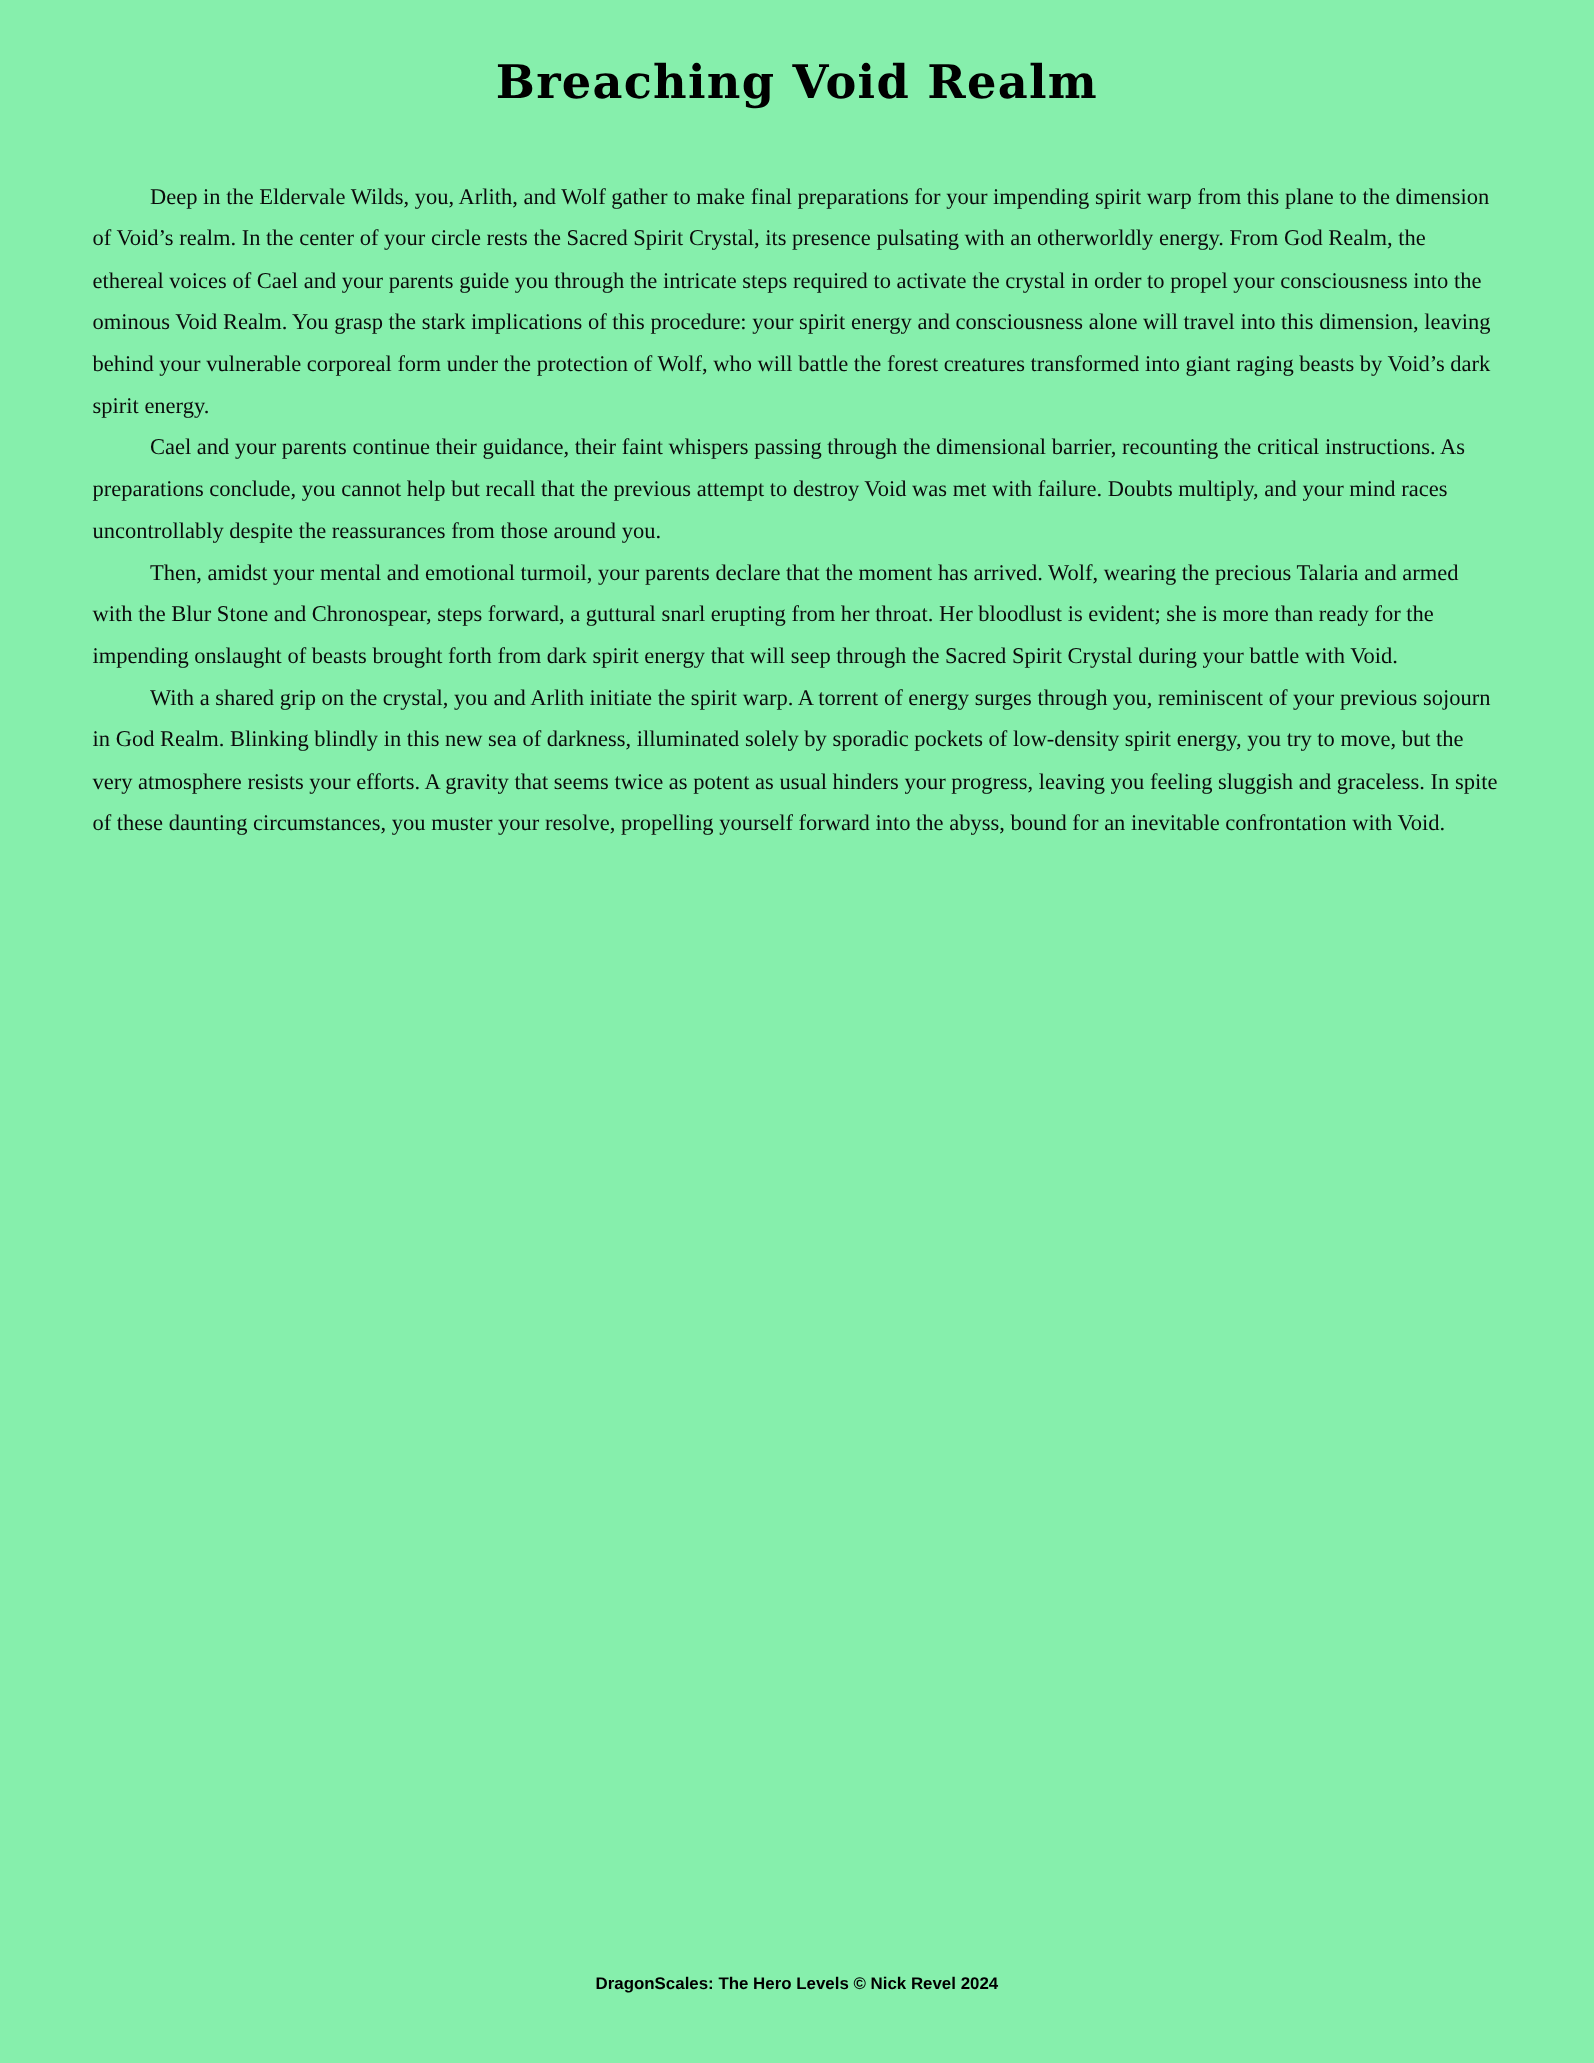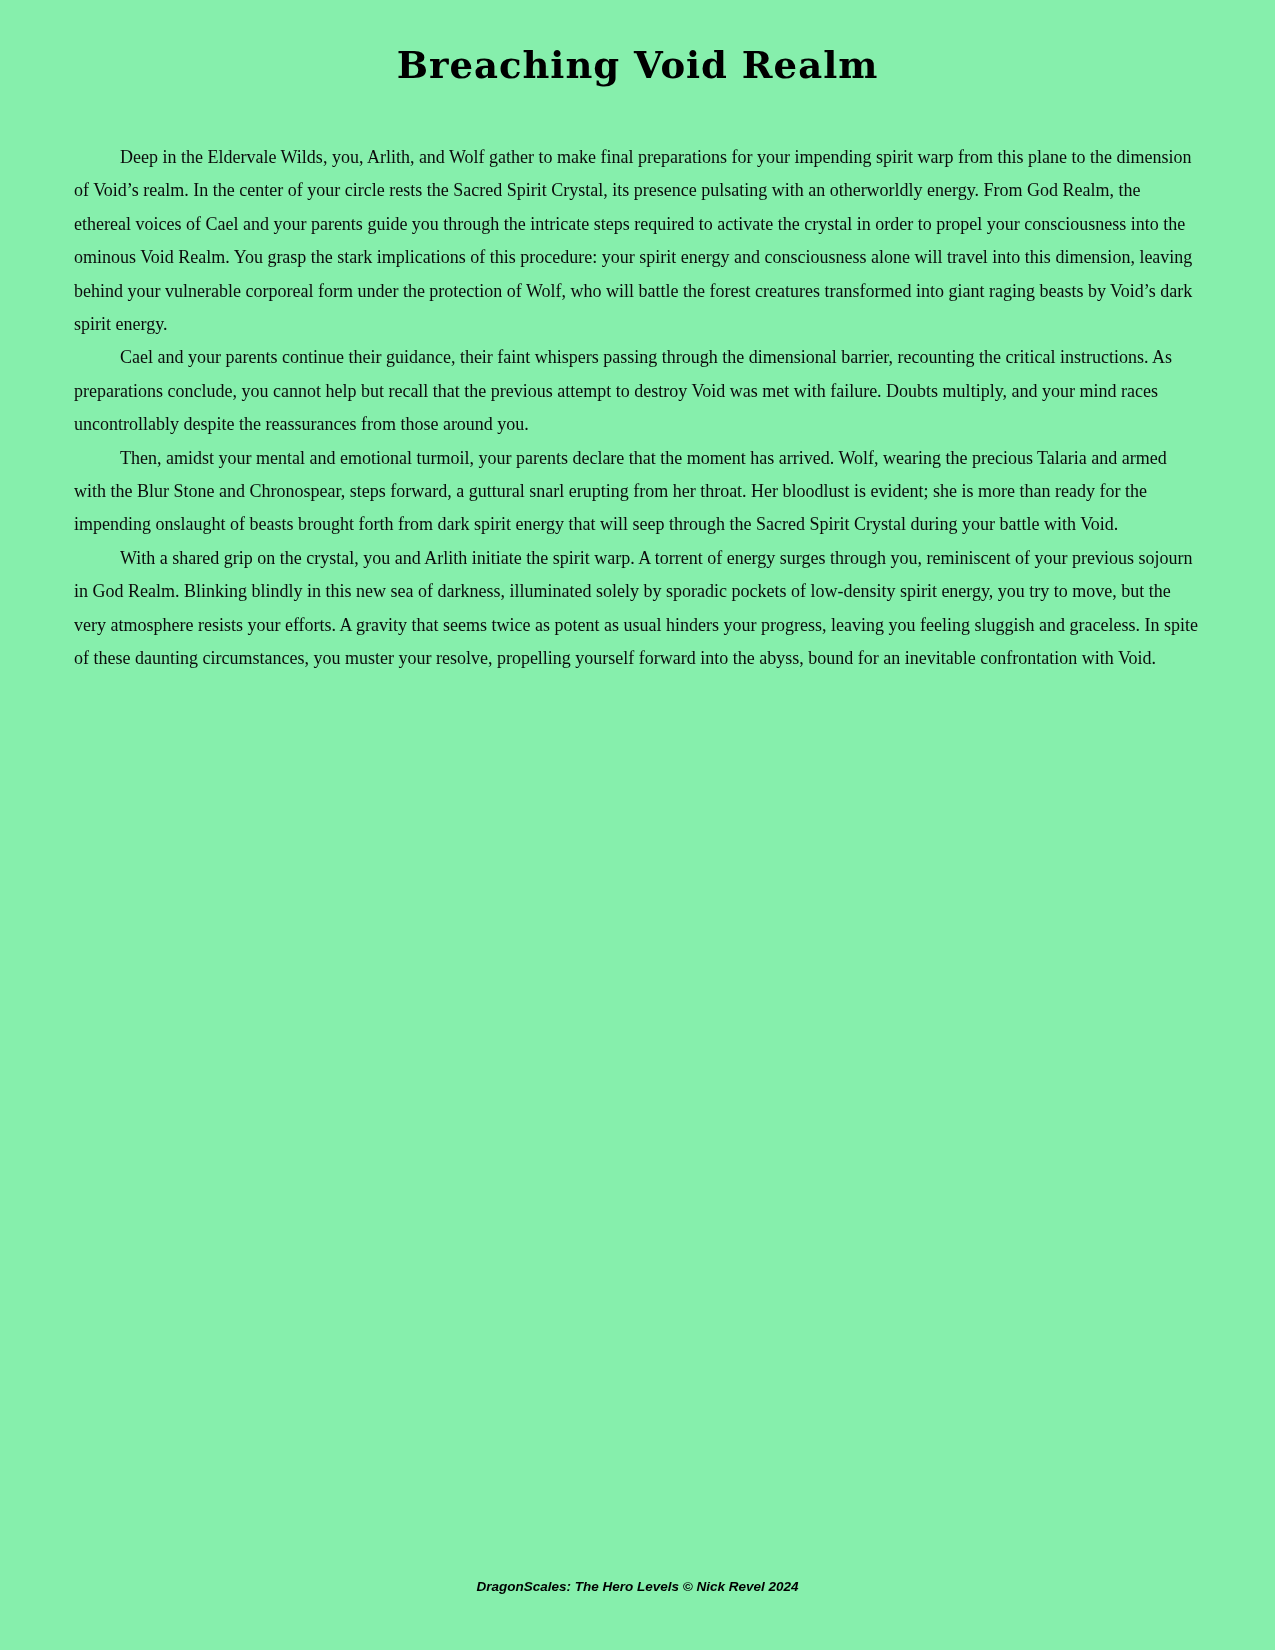--- a/index.html
+++ b/index.html
@@ -39,21 +39,20 @@
   .footer-credit {
     position: absolute;
     left: 0;
     right: 0;
     bottom: 56px;
     text-align: center;
     font-family: "Liberation Sans", sans-serif;
     font-weight: 700;
     font-size: 13.5px;
     color: #000000;
-    font-style: italic;
   }
 </style>
 </head>
 <body>
 
 <div class="page">
 
   <h1 class="doc-title">Breaching Void Realm</h1>
 
   <div class="story">

